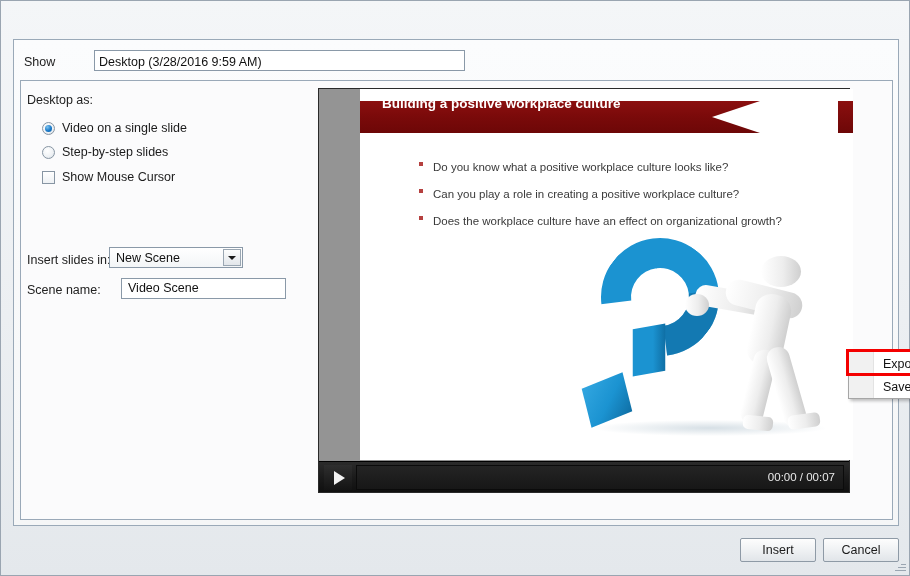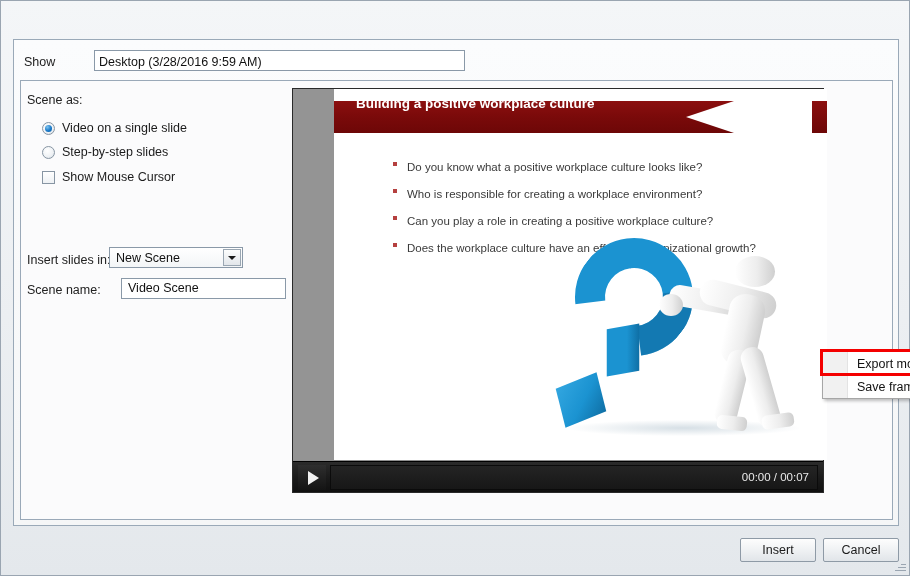--- a/index.html
+++ b/index.html
@@ -119,21 +119,21 @@
     font-size: 12.5px; color: #111; padding: 2px 0 4px 6px;
     font-family: "Liberation Sans", sans-serif;
   }
   #learn-link {
     position: absolute; left: 19px; top: 438px;
     font-size: 12.5px; color: #1f62c0; text-decoration: none; white-space: nowrap;
   }
 
   
   #preview {
-    position: absolute; left: 278px; top: 48px; width: 532px; height: 405px;
+    position: absolute; left: 304px; top: 48px; width: 532px; height: 405px;
     background: #8f8f8f; border: 1px solid #2a2a2a;
   }
   #slide {
     position: absolute; left: 41px; top: 0px; width: 493px; height: 371px;
     background: #ffffff; overflow: hidden;
   }
   #bar-left  { position: absolute; left: 0;    top: 0; width: 41px; height: 371px; background: #949494; }
   #bar-right { position: absolute; left: 493px; top: 0; width: 40px; height: 371px; background: #949494; }
 
   
@@ -270,21 +270,21 @@
 <div id="window">
 
 
   <div id="content-panel">
 
     <div id="name-label">Show</div>
     <input id="name-input" type="text" value="Desktop (3/28/2016 9:59 AM)" style="">
 
     <div id="inner-panel"></div>
 
-    <div id="insert-as-label">Scene as:</div>
+    <div id="insert-as-label">Desktop as:</div>
 
     <div class="opt-row" id="row-video">
       <span class="radio on"></span>
       <span class="lbl">Video on a single slide</span>
     </div>
 
     <div class="opt-row" id="row-steps">
       <span class="radio"></span>
       <span class="lbl">Step-by-step slides</span>
     </div>
@@ -315,21 +315,20 @@
         <div id="ribbon-tail"></div>
         <div id="ribbon-title">Building a positive workplace culture</div>
 
         <div id="bullets">
           <div class="bullet">
             <span class="sq"></span>
             <span class="txt">Do you know what a positive workplace culture looks like?</span>
           </div>
           <div class="bullet">
             <span class="sq"></span>
-            <span class="txt">Who is responsible for creating a workplace environment?</span>
           </div>
           <div class="bullet">
             <span class="sq"></span>
             <span class="txt">Can you play a role in creating a positive workplace culture?</span>
           </div>
           <div class="bullet">
             <span class="sq"></span>
             <span class="txt">Does the workplace culture have an effect on organizational growth?</span>
           </div>
         </div>

